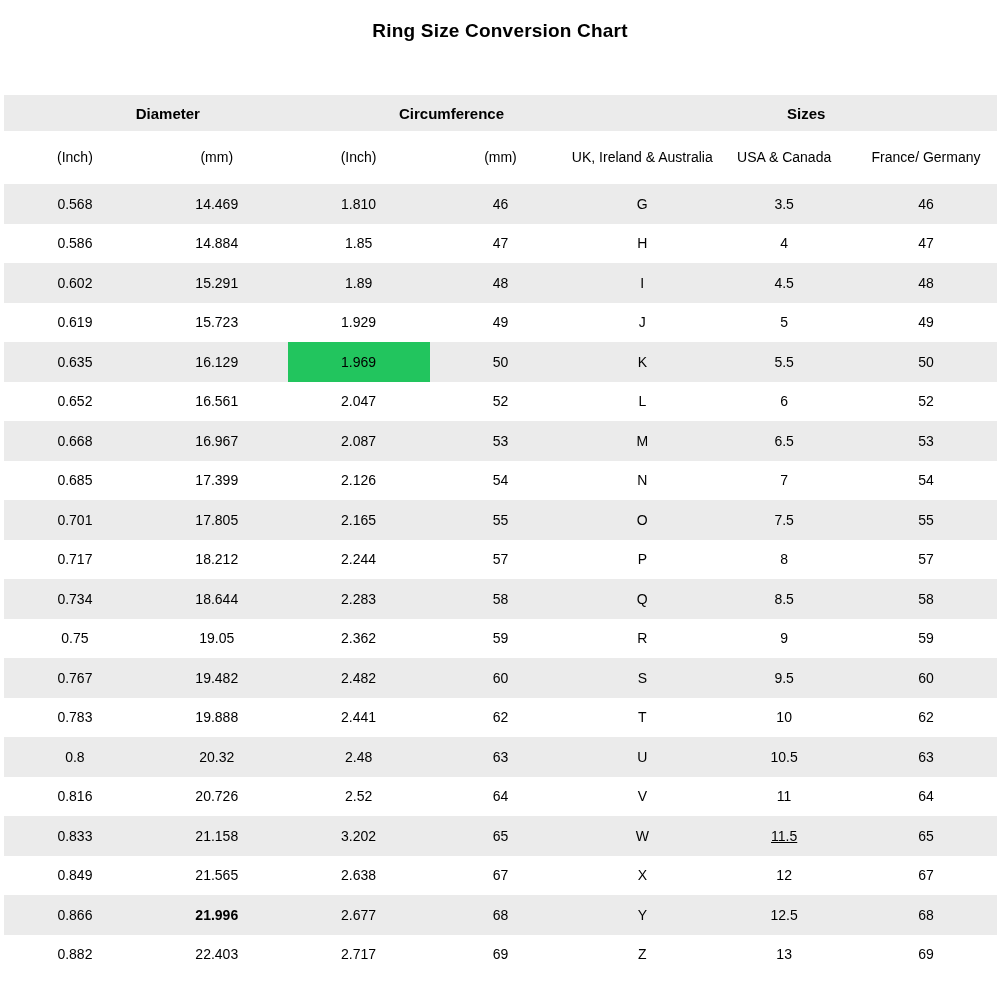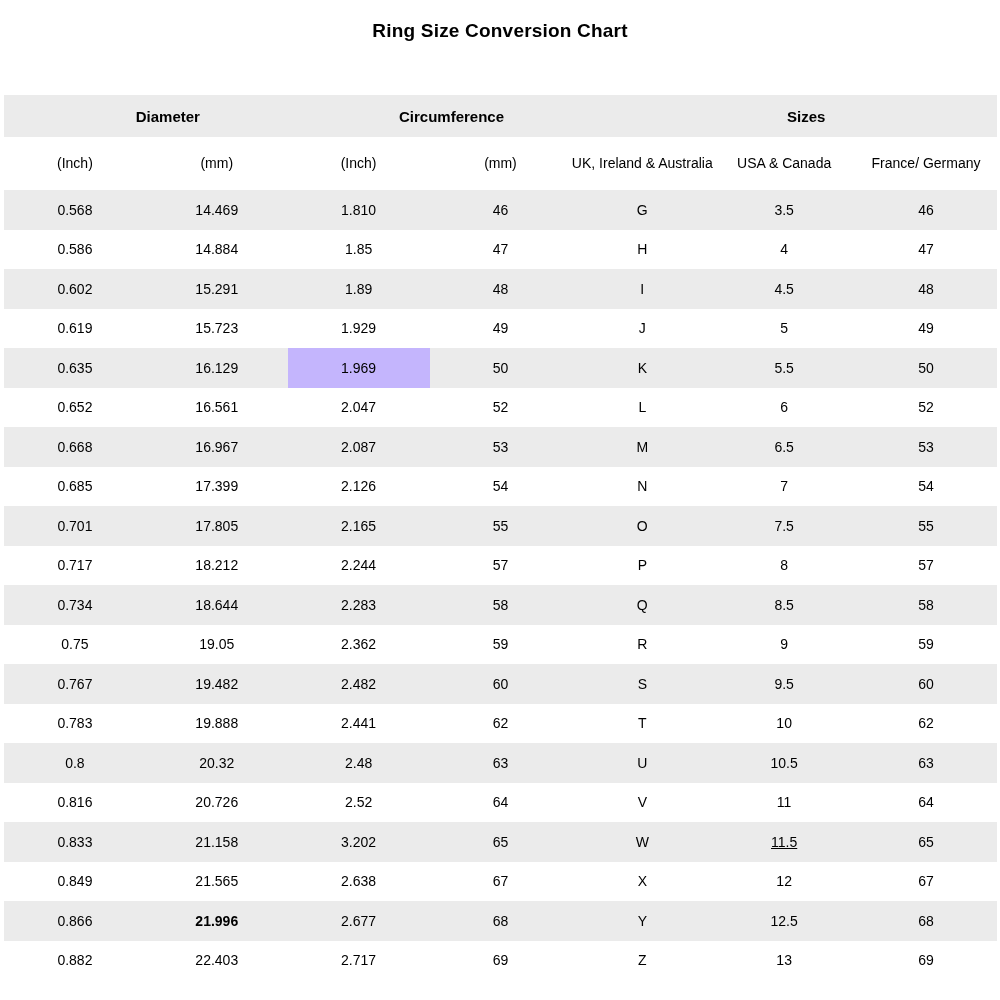--- a/index.html
+++ b/index.html
@@ -33,21 +33,21 @@
   }
   table.chart-table col { width: 14.2857%; }
   th, td {
     text-align: center;
     vertical-align: middle;
     padding: 0;
     font-size: 14px;
     font-weight: normal;
   }
   tr.group-row th {
-    height: 42px;
+    height: 36px;
     font-size: 15px;
     font-weight: bold;
     padding-left: 44px;
   }
   tr.sub-row th {
     height: 53px;
     background: #ffffff;
     line-height: 17px;
   }
   tbody tr { height: 39.5px; }
@@ -116,21 +116,21 @@
           <td>15.723</td>
           <td>1.929</td>
           <td>49</td>
           <td>J</td>
           <td>5</td>
           <td>49</td>
         </tr>
         <tr>
           <td style="background: rgb(235, 235, 235);">0.635</td>
           <td style="background: rgb(235, 235, 235);">16.129</td>
-          <td style="background: #c4b5fd;">1.969</td>
+          <td style="background: #22c55e;">1.969</td>
           <td style="background: rgb(235, 235, 235);">50</td>
           <td style="background: rgb(235, 235, 235);">K</td>
           <td style="background: rgb(235, 235, 235); text-align: center;">5.5</td>
           <td style="background: rgb(235, 235, 235);">50</td>
         </tr>
         <tr>
           <td>0.652</td>
           <td>16.561</td>
           <td>2.047</td>
           <td>52</td>

